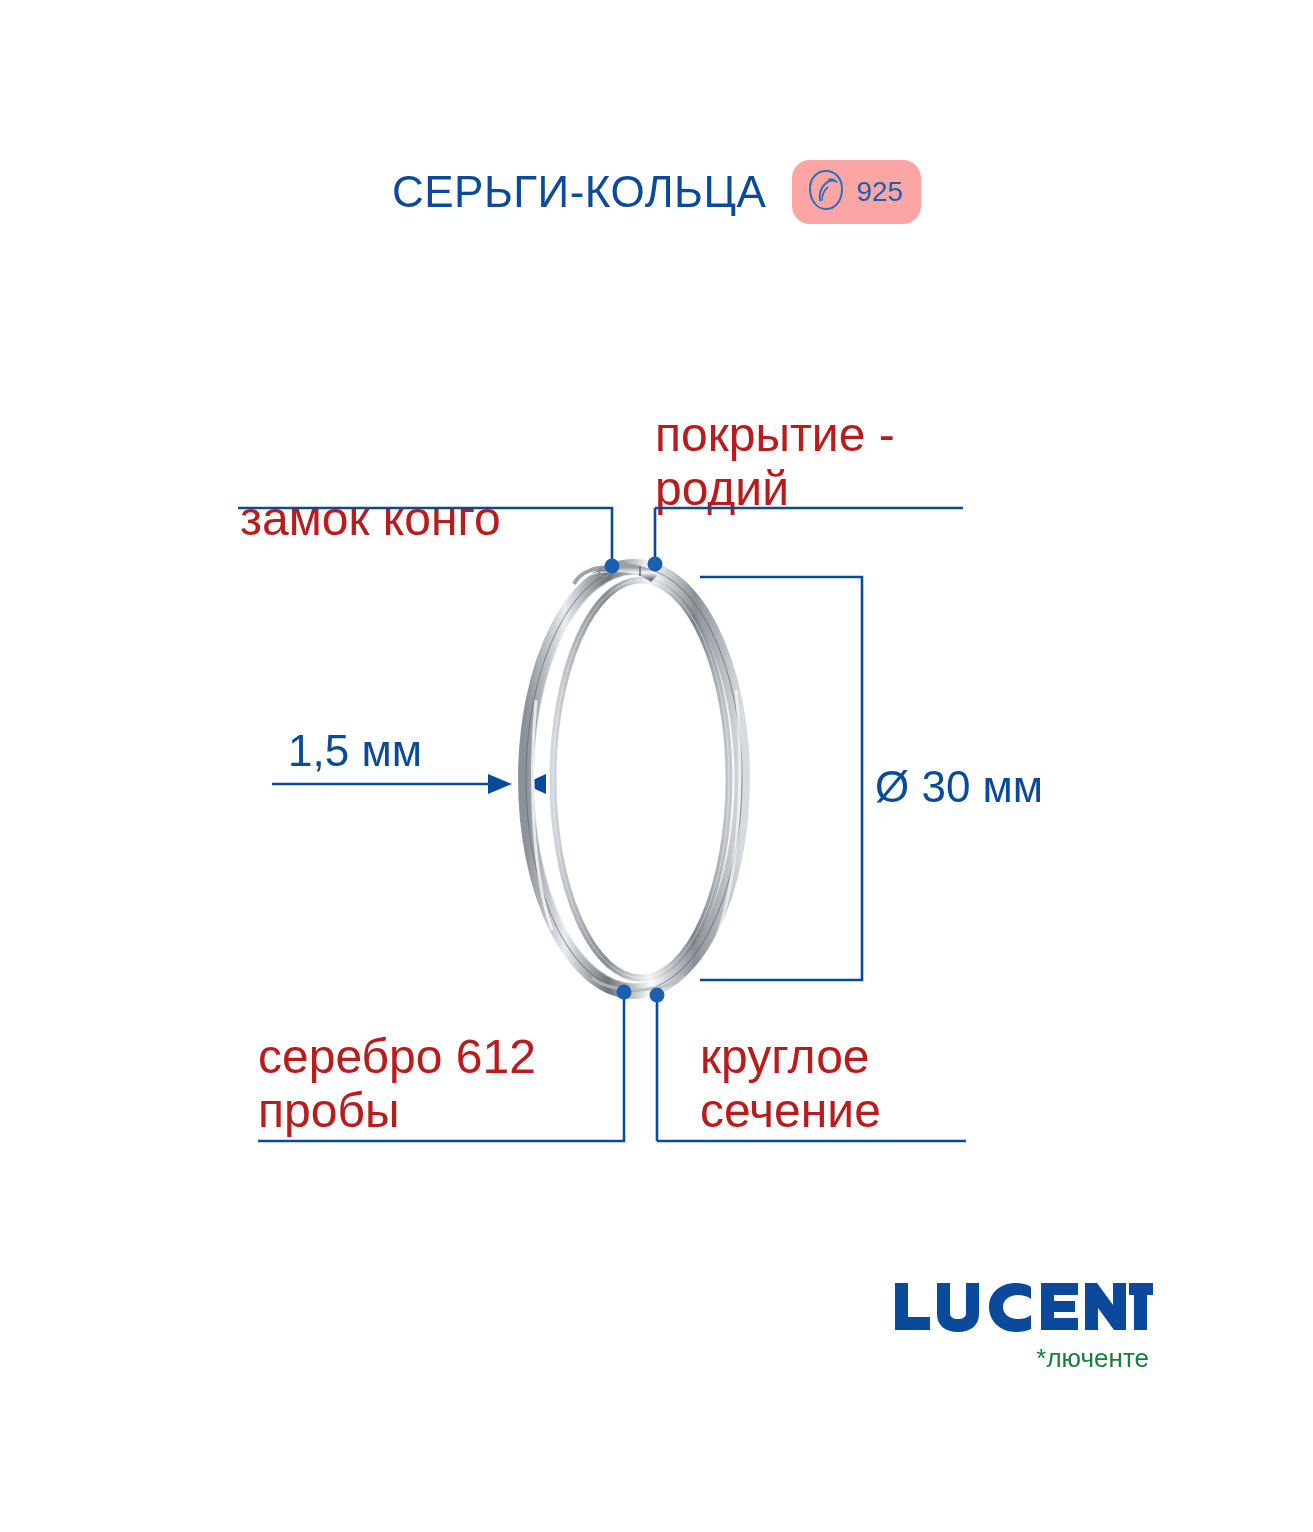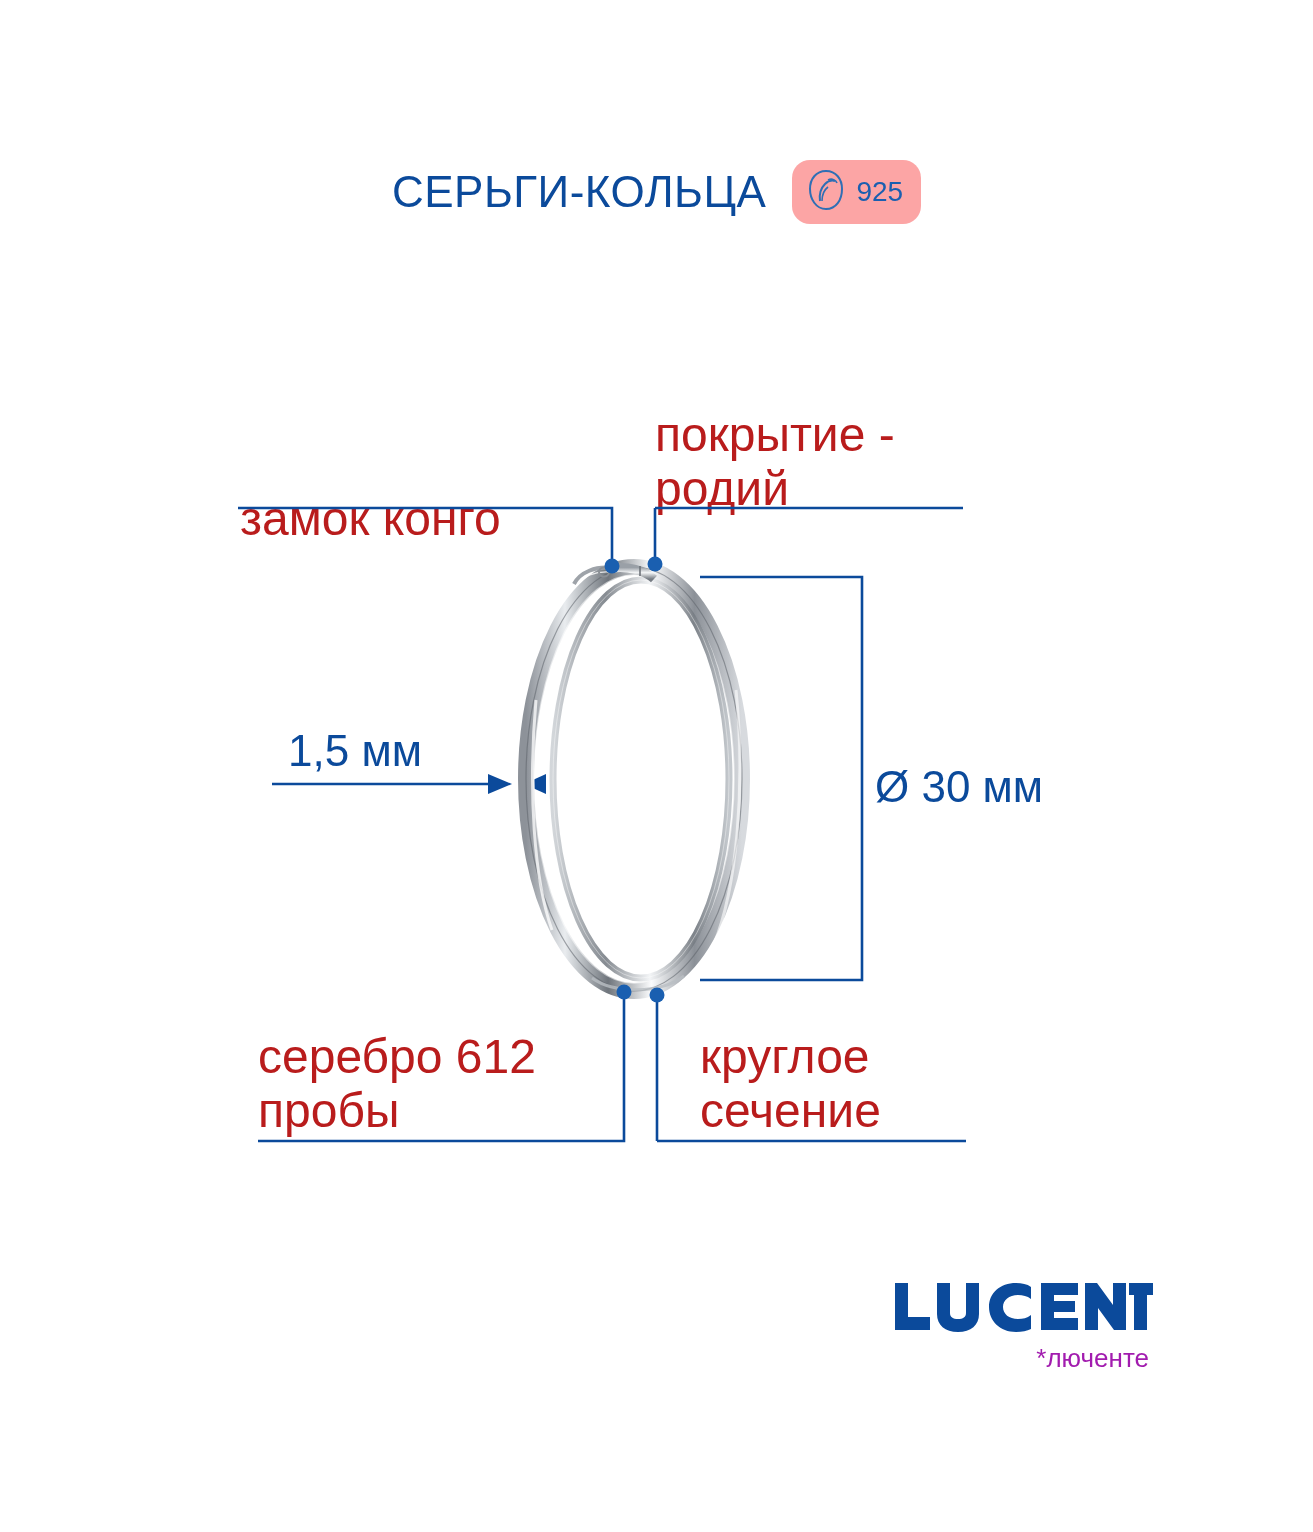--- a/index.html
+++ b/index.html
@@ -84,21 +84,21 @@
 
   
   .logo-block {
     position: absolute;
     right: 160px;
     bottom: 158px;
     text-align: right;
   }
   .logo-sub {
     font-size: 26px;
-    color: #a21caf;
+    color: #15803d;
     margin-top: 6px;
     margin-right: 4px;
   }
 </style>
 </head>
 <body>
 
 <div class="title-row">
   <div class="title-text">СЕРЬГИ-КОЛЬЦА</div>
   <div class="hallmark">

